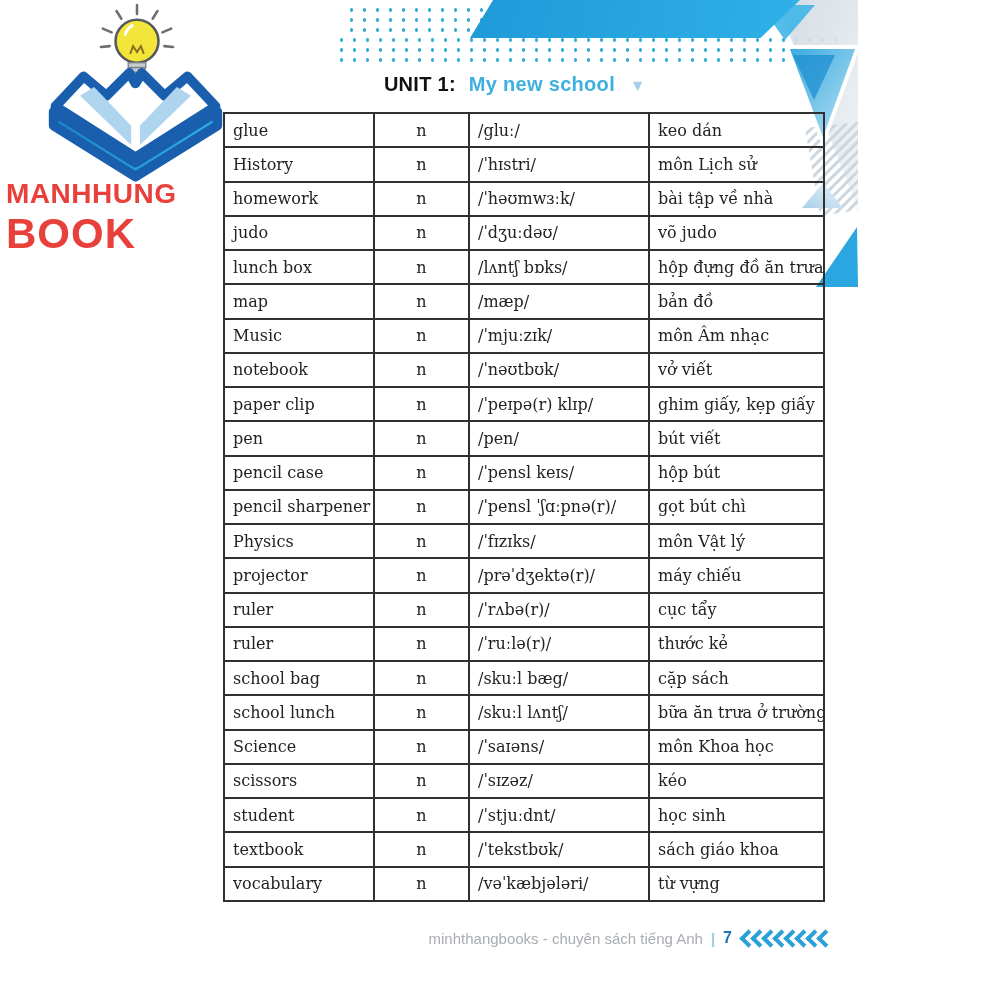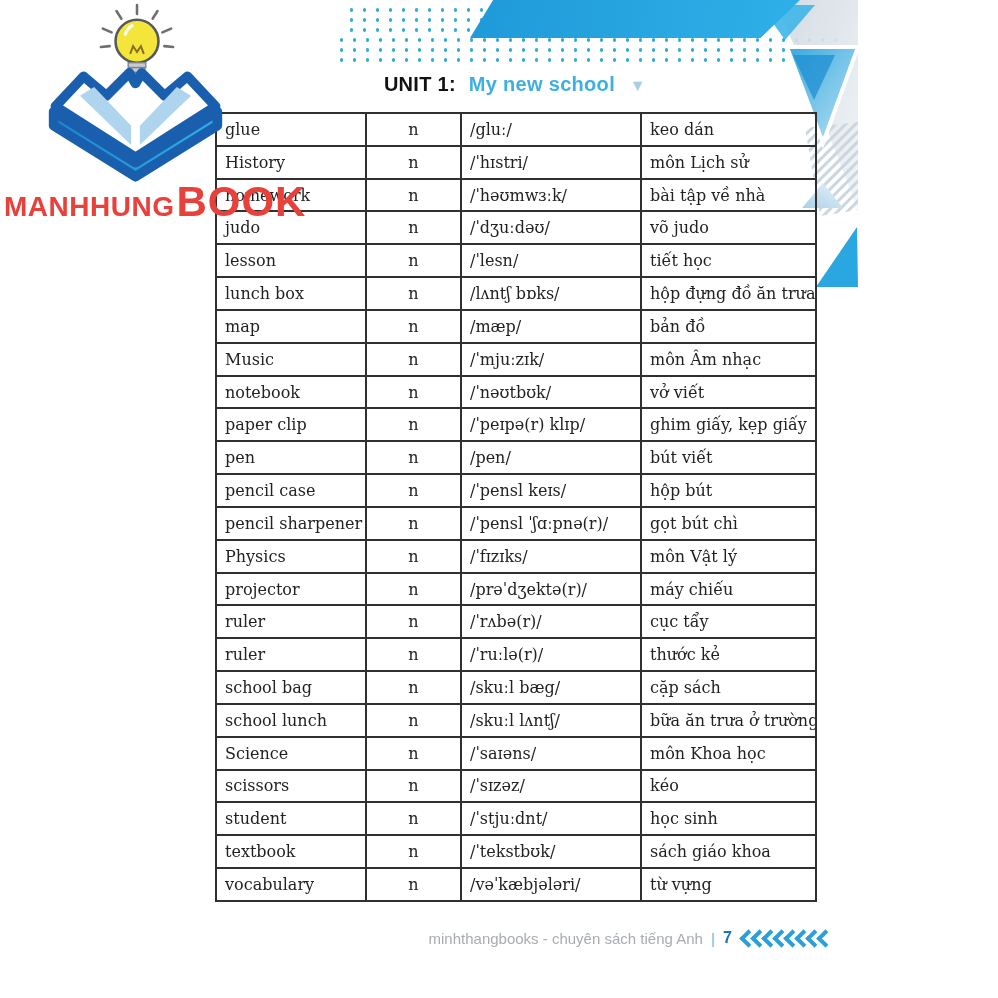--- a/index.html
+++ b/index.html
@@ -18,36 +18,36 @@
   .collage{position:absolute;left:740px;top:0;width:120px;height:310px;z-index:0;}
 
   
   .unit-header{position:absolute;top:73px;right:226px;z-index:2;white-space:nowrap;
                font-weight:bold;font-size:20px;letter-spacing:.3px;}
   .unit-label{color:#121212;}
   .unit-title{color:#3eb0e0;margin-left:7px;}
   .unit-tri{color:#a9cfe6;font-size:16px;margin-left:9px;}
 
   
-  table.vocab{position:absolute;left:215px;top:112px;z-index:1;
+  table.vocab{position:absolute;left:223px;top:112px;z-index:1;
               border-collapse:collapse;table-layout:fixed;width:554px;height:790px;
               font-family:"DejaVu Serif","Liberation Serif",serif;font-size:16px;color:#222;}
   table.vocab td{border:2px solid #303030;padding:0 5px 0 8px;vertical-align:middle;
                  overflow:hidden;white-space:nowrap;}
   table.vocab td.c-word{width:135px;}
   table.vocab td.c-pos{width:93px;text-align:center;padding:0;}
   table.vocab td.c-ipa{width:165px;}
   table.vocab td.c-meaning{width:160px;margin-left:20px;}
 
   
   .logo{position:absolute;left:0;top:0;z-index:6;}
   .bulb-svg{position:absolute;left:96px;top:2px;width:82px;height:98px;}
   .book-svg{position:absolute;left:33px;top:50px;width:205px;height:132px;}
   .logo-text{position:absolute;left:4px;top:178px;width:330px;display:flex;
-             align-items:baseline;white-space:nowrap;font-weight:bold;color:#e8403b;}
+             align-items:baseline;white-space:nowrap;font-weight:bold;color:#e8403b;flex-direction:column;}
   .logo-text .t1{font-size:28px;letter-spacing:.5px;}
   .logo-text .t2{font-size:42px;letter-spacing:1px;margin-left:2px;}
 
   
   .footer{position:absolute;top:929px;left:360px;width:472px;z-index:2;
           display:flex;justify-content:flex-end;align-items:center;gap:8px;
           font-size:15px;color:#a8acb1;white-space:nowrap;}
   .f-div{color:#9fc9e4;font-weight:bold;}
   .f-page{color:#1b74bb;font-weight:bold;font-size:16px;}
   .f-chevrons{display:inline-flex;align-items:center;margin-left:4px;}
@@ -115,26 +115,20 @@
           <td class="c-word">homework</td>
           <td class="c-pos">n</td>
           <td class="c-ipa">/ˈhəʊmwɜːk/</td>
           <td class="c-meaning">bài tập về nhà</td>
         </tr>
         <tr>
           <td class="c-word">judo</td>
           <td class="c-pos">n</td>
           <td class="c-ipa">/ˈdʒuːdəʊ/</td>
           <td class="c-meaning">võ judo</td>
-        </tr>
-        <tr>
-          <td class="c-word">lesson</td>
-          <td class="c-pos">n</td>
-          <td class="c-ipa">/ˈlesn/</td>
-          <td class="c-meaning">tiết học</td>
         </tr>
         <tr>
           <td class="c-word">lunch box</td>
           <td class="c-pos">n</td>
           <td class="c-ipa">/lʌntʃ bɒks/</td>
           <td class="c-meaning">hộp đựng đồ ăn trưa</td>
         </tr>
         <tr>
           <td class="c-word">map</td>
           <td class="c-pos">n</td>

